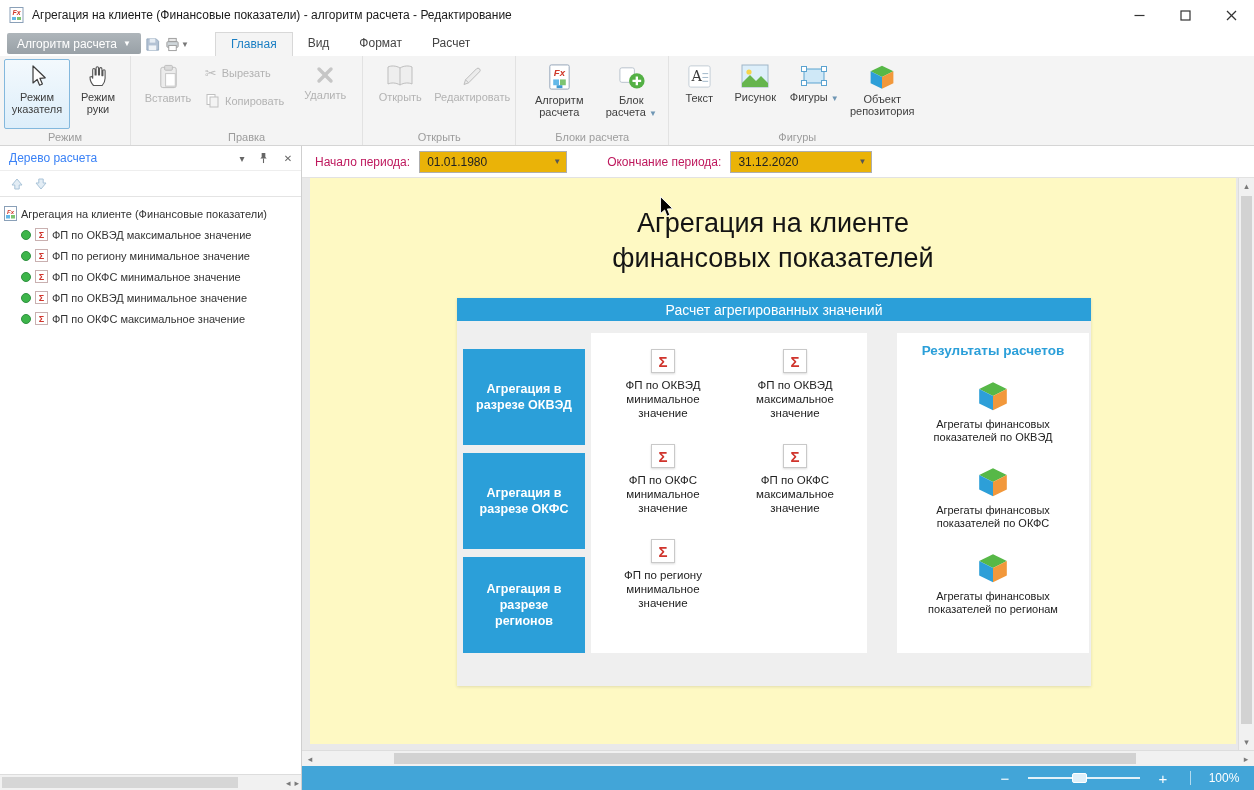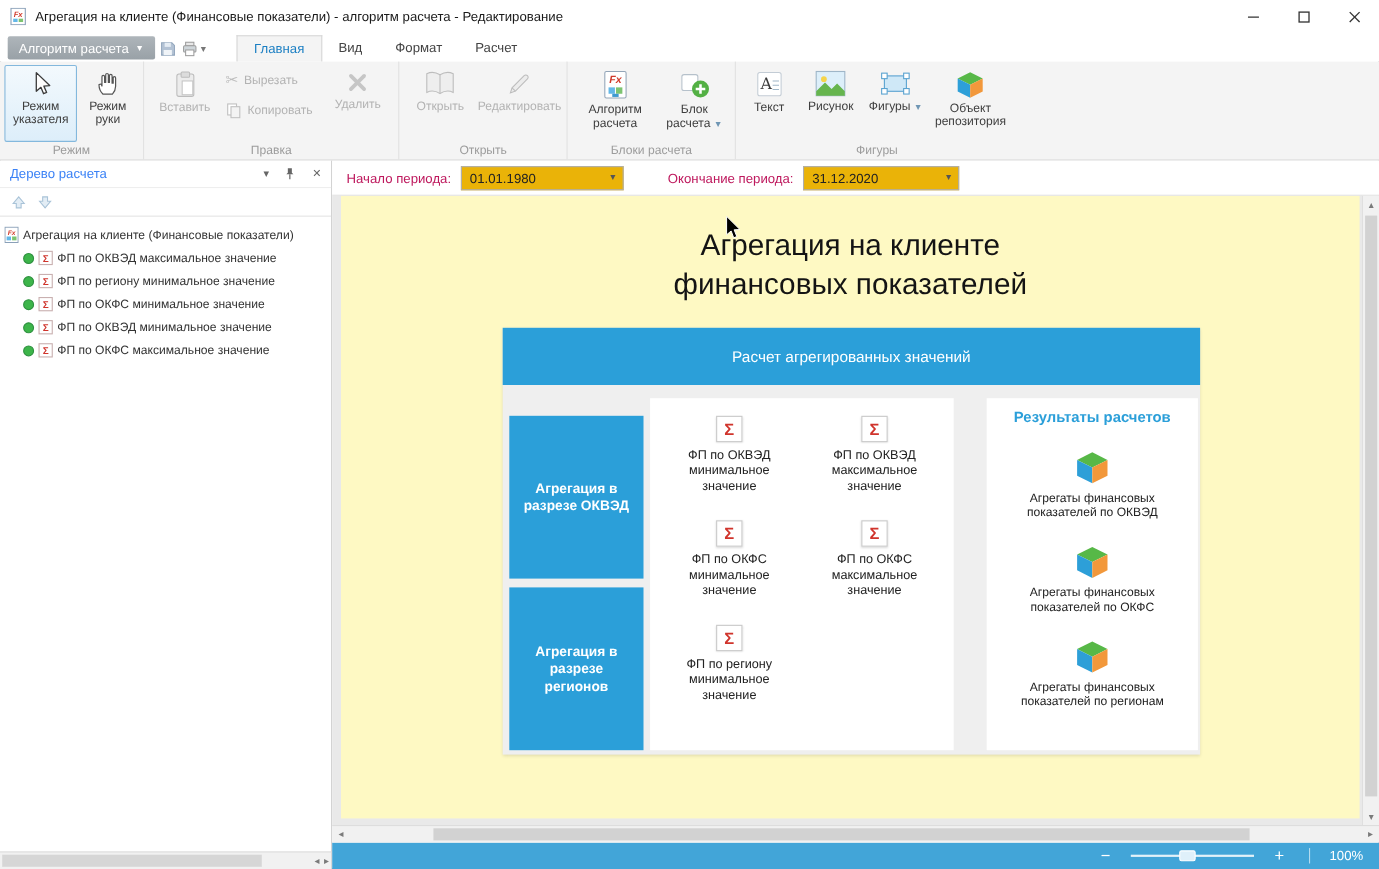--- a/index.html
+++ b/index.html
@@ -67,21 +67,21 @@
   .p-gap { width:22px; }
 
   .canvas-row { flex:1; display:flex; min-height:0; }
   .canvas-area { flex:1; position:relative; background:#e9e9e9; overflow:hidden; }
   .page { position:absolute; left:8px; top:0; right:2px; bottom:6px; background:#fef9c3; }
 
   .diagram-title { position:absolute; left:0; right:0; top:28px; text-align:center; font-size:27px; color:#141414; line-height:35px; }
 
   .outer-rect { position:absolute; left:147px; top:120px; width:634px; height:388px; background:#efefef; box-shadow:0 1px 3px rgba(0,0,0,.12); }
   .blue { background:#2b9fd9; }
-  .diagram-header { height:52px; display:flex; align-items:center; justify-content:center; color:#fff; font-size:14px; }
+  .diagram-header { height:23px; display:flex; align-items:center; justify-content:center; color:#fff; font-size:14px; }
   .outer-body { display:flex; padding:12px 12px 16px 6px; gap:6px; height:348px; }
   .left-col { width:122px; flex:0 0 122px; margin-top:16px; display:flex; flex-direction:column; gap:8px; }
   .left-block { flex:1; display:flex; align-items:center; justify-content:center; text-align:center; color:#fff; font-weight:bold; font-size:12.5px; line-height:16px; padding:4px 8px; }
   .middle-panel { width:276px; flex:0 0 276px; background:#fff; display:grid; grid-template-columns:1fr 1fr; align-content:start; row-gap:24px; padding:16px 6px; height:320px; }
   .sigma-block { display:flex; flex-direction:column; align-items:center; gap:5px; }
   .sigma-icon { width:24px; height:24px; background:#fff; border:1px solid #c9c9c9; box-shadow:0 1px 2px rgba(0,0,0,.15); color:#d0342c; font-weight:bold; font-size:15px; display:flex; align-items:center; justify-content:center; }
   .sigma-text { font-size:11.5px; line-height:14px; text-align:center; width:112px; color:#222; }
   .results-panel { width:192px; flex:0 0 192px; margin-left:24px; background:#fff; height:320px; display:flex; flex-direction:column; align-items:center; padding:10px 8px; }
   .results-title { color:#2b9fd9; font-weight:bold; font-size:13.5px; }
   .result-item { margin-top:21px; display:flex; flex-direction:column; align-items:center; gap:5px; }
@@ -414,20 +414,21 @@
               <div>Агрегация на клиенте</div>
               <div>финансовых показателей</div>
             </div>
 
             <div class="outer-rect">
               <div class="diagram-header blue">Расчет агрегированных значений</div>
               <div class="outer-body">
 
                 <div class="left-col">
                   <div class="left-block blue">Агрегация в разрезе ОКВЭД</div>
+                  <div class="left-block blue">Агрегация в разрезе ОКФС</div>
                   <div class="left-block blue">Агрегация в разрезе регионов</div>
                 </div>
 
                 <div class="middle-panel">
                   <div class="sigma-block">
                     <span class="sigma-icon">Σ</span>
                     <span class="sigma-text">ФП по ОКВЭД минимальное значение</span>
                   </div>
                   <div class="sigma-block">
                     <span class="sigma-icon">Σ</span>

